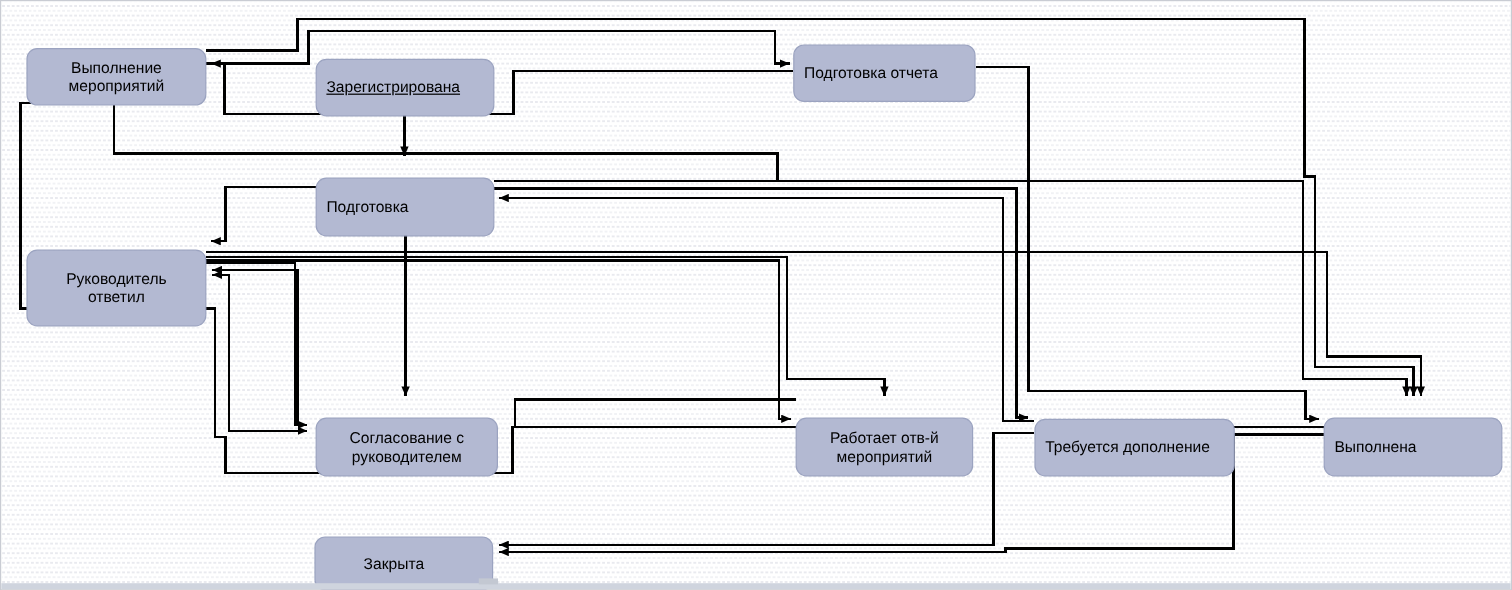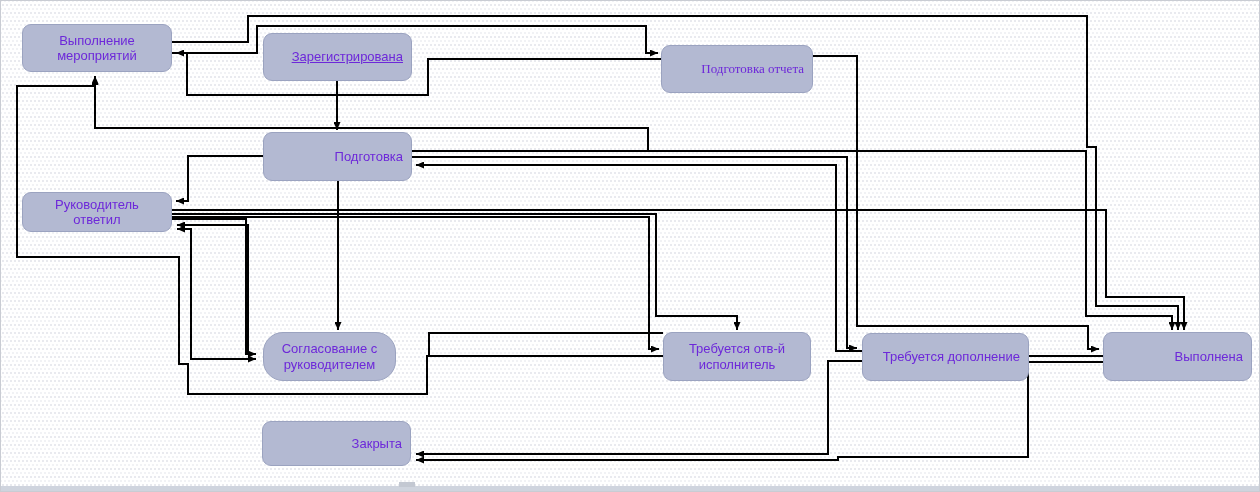--- a/index.html
+++ b/index.html
@@ -10,25 +10,26 @@
   }
   #canvas{
     position:absolute;left:0;top:0;right:0;bottom:0;
     background-image:
       radial-gradient(circle,#e9eaef 0.9px, transparent 1px),
       radial-gradient(circle,#f1f2f5 0.9px, transparent 1px);
     background-size:4px 8px, 4px 8px;
     background-position:0 0, 2px 4px;
   }
   .node{
-    position:absolute;display:flex;align-items:center;justify-content:flex-end;
+    position:absolute;display:flex;align-items:center;justify-content:flex-start;
     text-align:center;box-sizing:border-box;
     background:#b3b9d2;border:1px solid #9ba3c0;border-radius:9px;
-    color:#6d28d9;font-size:13px;line-height:15.5px;padding:2px 8px;
+    color:#000000;font-size:13px;line-height:15.5px;padding:2px 8px;
     cursor:default;
+    margin-top:16px;
   }
   .node span{display:block;}
   svg#wires{position:absolute;left:0;top:0;pointer-events:none;}
   svg#wires polyline{fill:none;stroke:#000;stroke-width:2;shape-rendering:crispEdges;pointer-events:stroke;}
   #bottom-strip{
     position:absolute;left:0;right:0;bottom:0;height:5px;background:#cfd4de;
   }
   #bottom-tab{
     position:absolute;left:398px;bottom:4px;width:16px;height:5px;background:#c3c8d2;
   }
@@ -72,40 +73,40 @@
         <polyline points="428,355 428,332 662,332" stroke="#000000"></polyline>
       </g>
   </svg>
   <div id="node-layer">
       <div class="node" style="left: 21px; top: 23px; width: 150px; height: 48px;">
         <span>Выполнение мероприятий</span>
       </div>
       <div class="node" style="left: 262px; top: 32px; width: 149px; height: 48px; text-decoration: underline;">
         <span>Зарегистрирована</span>
       </div>
-      <div class="node" style="left: 660px; top: 44px; width: 152px; height: 48px; font-family: Liberation Serif, serif;">
+      <div class="node" style="left: 660px; top: 20px; width: 152px; height: 48px;">
         <span>Подготовка отчета</span>
       </div>
       <div class="node" style="left: 262px; top: 131px; width: 149px; height: 49px;">
         <span>Подготовка</span>
       </div>
-      <div class="node" style="left: 21px; top: 191px; width: 150px; height: 40px;">
+      <div class="node" style="left: 21px; top: 191px; width: 150px; height: 64px;">
         <span>Руководитель ответил</span>
       </div>
-      <div class="node" style="left: 262px; top: 331px; width: 133px; height: 49px; border-radius: 20px;">
+      <div class="node" style="left: 262px; top: 331px; width: 152px; height: 49px;">
         <span>Согласование с руководителем</span>
       </div>
       <div class="node" style="left: 662px; top: 331px; width: 148px; height: 49px;">
-        <span>Требуется отв-й исполнитель</span>
+        <span>Работает отв-й мероприятий</span>
       </div>
       <div class="node" style="left: 861px; top: 332px; width: 167px; height: 48px;">
         <span>Требуется дополнение</span>
       </div>
       <div class="node" style="left: 1102px; top: 331px; width: 149px; height: 49px;">
         <span>Выполнена</span>
       </div>
-      <div class="node" style="left: 261px; top: 420px; width: 149px; height: 45px; padding-left: 40px;">
+      <div class="node" style="left: 261px; top: 430px; width: 149px; height: 45px; padding-left: 40px;">
         <span>Закрыта</span>
       </div>
     </div>
   <div id="bottom-strip"></div>
   <div id="bottom-tab"></div>
 </div>
 
 </body></html>

